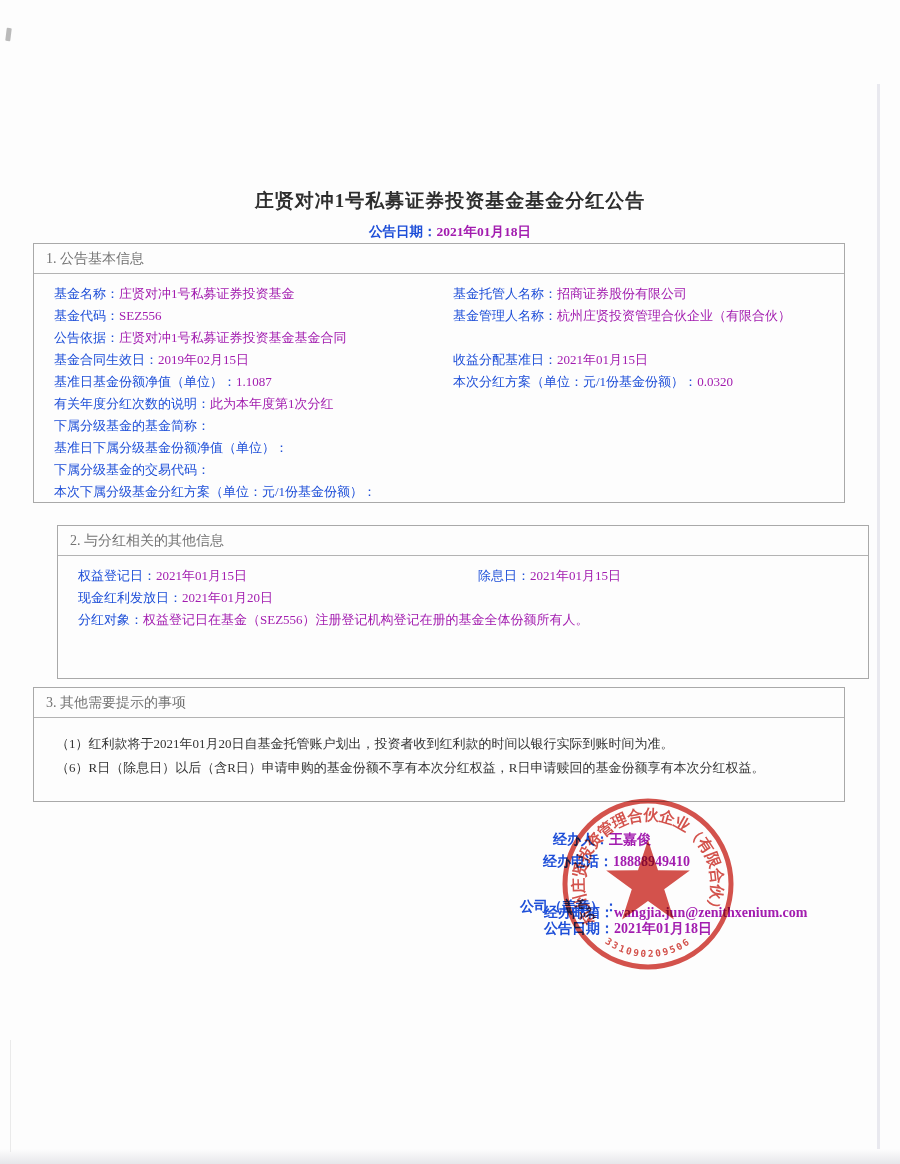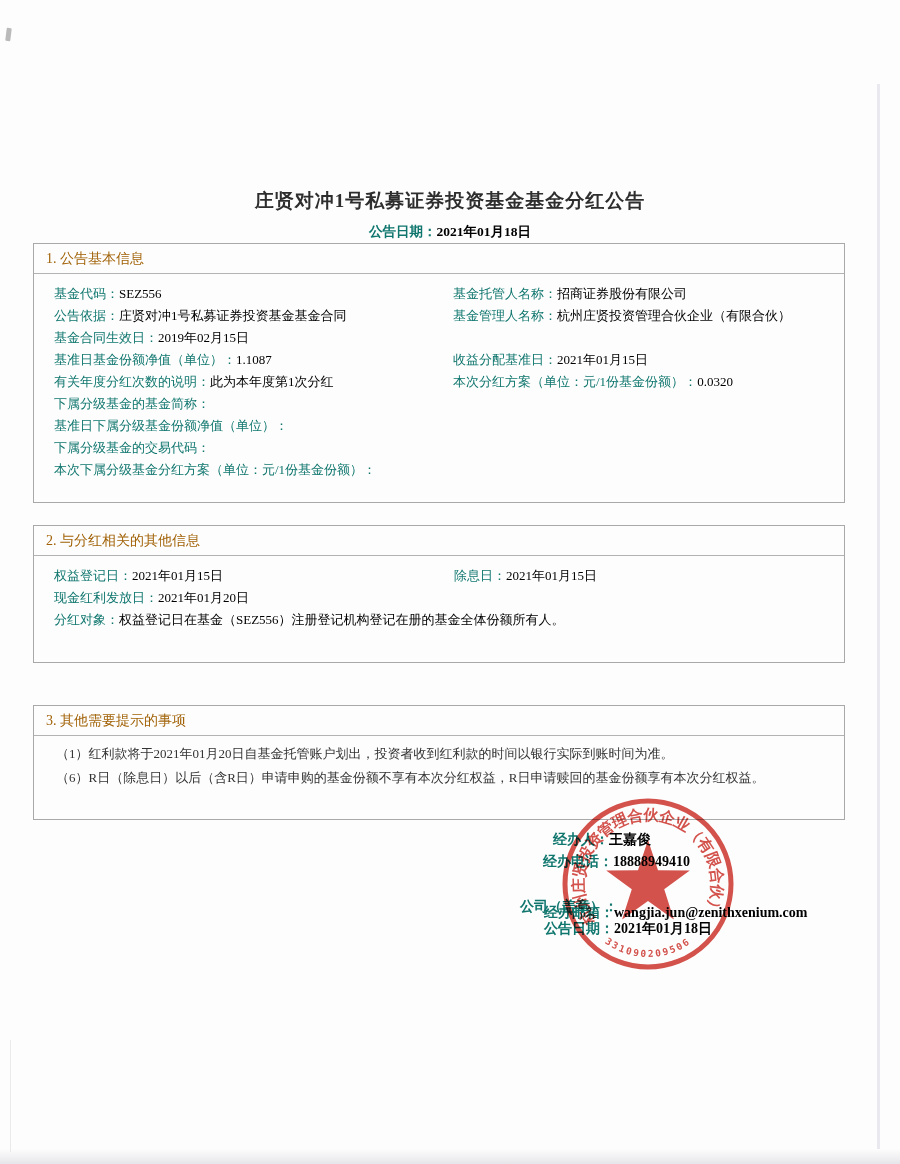--- a/index.html
+++ b/index.html
@@ -12,35 +12,35 @@
   
   .scan-edge-right{position:absolute;left:877px;top:84px;width:3px;height:1080px;background:#e9e9ef;}
   .scan-edge-bottom{position:absolute;left:0;top:1149px;width:900px;height:15px;background:linear-gradient(180deg,#fdfdfd,#e6e6ea);}
   .scan-edge-left{position:absolute;left:10px;top:1040px;width:1px;height:112px;background:#ddd;opacity:.6;}
   .corner-mark{position:absolute;left:6px;top:28px;width:5px;height:13px;background:#777;opacity:.5;border-radius:1px;transform:rotate(7deg);}
 
   .doc-title{position:absolute;top:188px;left:0;width:100%;text-align:center;font-size:19px;font-weight:700;letter-spacing:1px;color:#2e2e2e;}
   .doc-date{position:absolute;top:223px;left:0;width:100%;text-align:center;font-size:13.5px;font-weight:700;color:#2e2e2e;}
 
   .box{position:absolute;left:33px;width:812px;border:1px solid #a9a9a9;background:#fdfdfd;box-sizing:border-box;}
-  .box-header{height:29px;line-height:29px;padding-left:12px;font-size:14px;font-weight:500;border-bottom:1px solid #b3b3b3;color:#a16207;}
+  .box-header{height:29px;line-height:29px;padding-left:12px;font-size:14px;font-weight:500;border-bottom:1px solid #b3b3b3;color:#737373;}
   .rows{position:absolute;font-size:13px;font-weight:500;}
   .row{height:22px;line-height:22px;white-space:nowrap;}
   .row3{height:24px;line-height:24px;white-space:nowrap;}
-  .lbl{color:#0f766e;}
-  .val{color:#000000;}
+  .lbl{color:#1d4ed8;}
+  .val{color:#a21caf;}
 
   .box1{top:243px;height:260px;}
   .box1 .col-left{left:20px;top:39px;}
   .box1 .col-right{left:419px;top:39px;}
-  .box2{top:525px;height:138px;}
+  .box2{top:525px;height:154px;margin-left:24px;}
   .box2 .rows{left:20px;top:39px;right:12px;}
   .cell-right{position:absolute;left:400px;top:0;}
-  .box3{top:687px;height:115px;margin-top:18px;}
-  .box3 .rows{left:22px;top:36px;}
+  .box3{top:687px;height:115px;}
+  .box3 .rows{left:22px;top:44px;}
 
   .sig-line{position:absolute;height:20px;line-height:20px;font-size:14px;font-weight:700;white-space:nowrap;color:#333;}
 
   .seal{position:absolute;left:560px;top:796px;width:176px;height:176px;opacity:.88;mix-blend-mode:multiply;}
   .seal .ring{fill:none;stroke:var(--stamp-color,#cf3a33);stroke-width:5;}
   .seal .star{fill:var(--stamp-color,#cf3a33);}
   .seal text{fill:var(--stamp-color,#cf3a33);}
   .seal .company{font-size:15.5px;font-weight:700;font-family:"Liberation Serif","DejaVu Serif",serif;}
   .seal .serial{font-size:9.5px;font-weight:700;letter-spacing:2px;font-family:"DejaVu Sans Mono",monospace;}
 </style>
@@ -55,20 +55,21 @@
   <div class="scan-edge-left"></div>
 
   <div class="doc-title">庄贤对冲1号私募证券投资基金基金分红公告</div>
   <div class="doc-date">
     <span class="lbl">公告日期：</span><span class="val">2021年01月18日</span>
   </div>
 
   <div class="box box1">
     <div class="box-header">1. 公告基本信息</div>
     <div class="rows col-left">
+      <div class="row"><span class="lbl">基金名称：</span><span class="val">庄贤对冲1号私募证券投资基金</span></div>
       <div class="row"><span class="lbl">基金代码：</span><span class="val">SEZ556</span></div>
       <div class="row"><span class="lbl">公告依据：</span><span class="val">庄贤对冲1号私募证券投资基金基金合同</span></div>
       <div class="row"><span class="lbl">基金合同生效日：</span><span class="val">2019年02月15日</span></div>
       <div class="row"><span class="lbl">基准日基金份额净值（单位）：</span><span class="val">1.1087</span></div>
       <div class="row"><span class="lbl">有关年度分红次数的说明：</span><span class="val">此为本年度第1次分红</span></div>
       <div class="row"><span class="lbl">下属分级基金的基金简称：</span><span class="val"></span></div>
       <div class="row"><span class="lbl">基准日下属分级基金份额净值（单位）：</span><span class="val"></span></div>
       <div class="row"><span class="lbl">下属分级基金的交易代码：</span><span class="val"></span></div>
       <div class="row"><span class="lbl">本次下属分级基金分红方案（单位：元/1份基金份额）：</span><span class="val"></span></div>
     </div>

